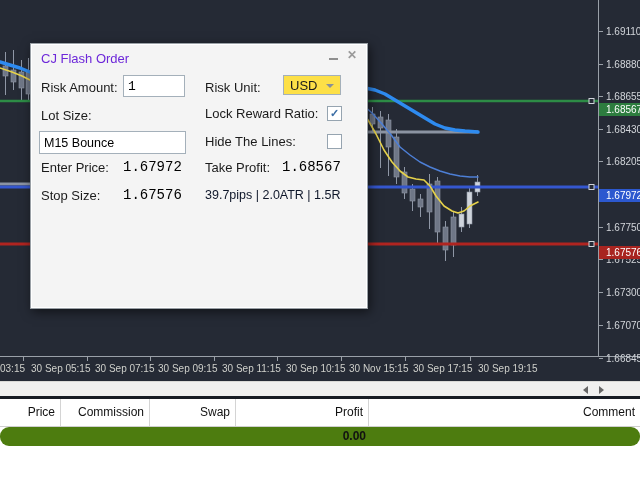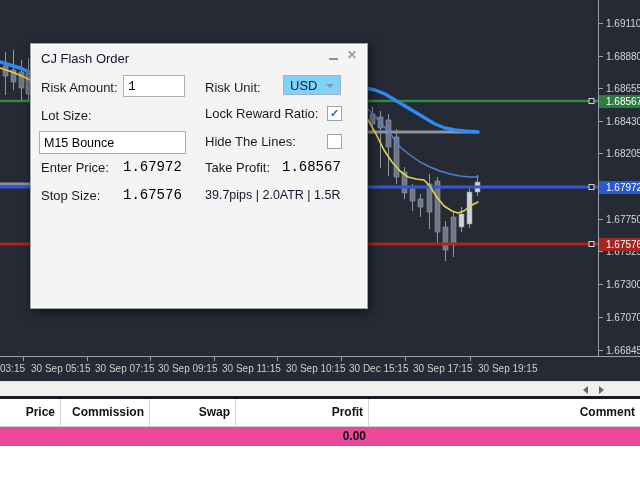--- a/index.html
+++ b/index.html
@@ -6,69 +6,69 @@
             font-family:"Liberation Sans",sans-serif;-webkit-font-smoothing:antialiased;}
   .screen{position:relative;width:640px;height:480px;}
 
   
   .chart-wrap{position:absolute;left:0;top:0;width:640px;height:381px;background:#252a35;}
   #chart-svg{position:absolute;left:0;top:0;}
   .axis-vline{position:absolute;left:598px;top:0;width:1px;height:357px;background:#9aa0a8;}
   .axis-hline{position:absolute;left:0;top:356px;width:640px;height:1px;background:#9aa0a8;}
 
   
-  #price-axis{position:absolute;left:599px;top:0;width:41px;height:356px;font-size:10px;color:#d2d5da;}
+  #price-axis{position:absolute;left:599px;top:8px;width:41px;height:356px;font-size:10px;color:#d2d5da;}
   .ptick{position:absolute;left:0;height:11px;line-height:11px;white-space:nowrap;}
   .ptick .tickmark{position:absolute;left:0;top:5px;width:4px;height:1px;background:#9aa0a8;}
   .ptick .ptxt{position:absolute;left:7px;top:0;}
   .ptag{position:absolute;left:0;width:41px;height:13px;line-height:13px;color:#fff;
         font-size:10px;padding-left:7px;box-sizing:border-box;white-space:nowrap;}
 
   
   #time-axis{position:absolute;left:0;top:357px;width:598px;height:24px;font-size:10px;color:#cfd0cb;}
   .ttick{position:absolute;top:0;width:1px;height:4px;background:#9aa0a8;}
   .tlabel{position:absolute;top:6px;white-space:nowrap;}
 
   
   .dialog{position:absolute;left:30px;top:43px;width:336px;height:264px;background:#f4f4f4;
           border:1px solid #9aa0a6;box-shadow:2px 3px 10px rgba(0,0,0,.55), inset 0 0 0 1px #ffffff;
           font-size:13px;color:#1b1b1b;}
-  .dlg-title{position:absolute;left:10px;top:7px;font-size:13px;color:#0f172a;text-align:right;}
+  .dlg-title{position:absolute;left:10px;top:7px;font-size:13px;color:#6d28d9;text-align:right;}
   .dlg-min{position:absolute;right:27px;top:6px;width:12px;height:12px;cursor:default;}
   .dlg-min::after{content:"";position:absolute;left:1px;top:8px;width:9px;height:2px;background:#8f8f8f;}
   .dlg-close{position:absolute;right:8px;top:3px;width:14px;height:16px;color:#9a9a9a;
              font-weight:bold;font-size:12px;line-height:16px;text-align:center;}
   .dlg-label{position:absolute;white-space:nowrap;}
   .dlg-input{position:absolute;height:20px;background:#fff;border:1px solid #a4b0ba;
              font-family:"Liberation Mono",monospace;font-size:13px;padding:0 4px;box-sizing:content-box;color:#000;}
   .dlg-input.sans{font-family:"Liberation Sans",sans-serif;font-size:12.5px;}
-  .dlg-combo{position:absolute;left:252px;top:31px;width:58px;height:20px;background:#7dd3fc;
+  .dlg-combo{position:absolute;left:252px;top:31px;width:58px;height:20px;background:#fde047;
              border:1px solid #a4b0ba;line-height:20px;padding-left:6px;box-sizing:border-box;}
   .combo-arrow{position:absolute;right:6px;top:8px;width:0;height:0;
                border-left:4px solid transparent;border-right:4px solid transparent;border-top:4px solid #8a9097;}
   .dlg-check{position:absolute;left:296px;width:13px;height:13px;background:#fff;border:1px solid #96a4b0;
              font-size:11px;line-height:12px;text-align:center;color:#3c6ea5;font-weight:bold;}
   .dlg-value{position:absolute;font-family:"Liberation Mono",monospace;font-size:14px;color:#000;white-space:nowrap;}
   .dlg-stats{position:absolute;left:174px;top:144px;font-size:12.5px;color:#0f172a;white-space:nowrap;}
   .dlg-button{position:absolute;left:92px;top:186px;width:157px;height:40px;background:#cdeffb;
               border:1px solid #a2d8ec;color:#123a54;font-size:13px;text-align:center;line-height:38px;cursor:pointer;}
 
   
   .hscroll{position:absolute;left:0;top:381px;width:640px;height:15px;background:#f0f0ef;border-top:1px solid #d9d9d6;}
   .scroll-arrow{position:absolute;top:4px;width:0;height:0;border-top:4px solid transparent;border-bottom:4px solid transparent;}
   .scroll-left{right:52px;border-right:5px solid #666;}
   .scroll-right{right:36px;border-left:5px solid #666;}
   .panel-top-edge{position:absolute;left:0;top:396px;width:640px;height:3px;background:#171c24;}
   .trade-panel{position:absolute;left:0;top:399px;width:640px;height:81px;background:#fff;
                font-size:12px;color:#111;}
-  .trade-row{display:grid;grid-template-columns:61px 89px 86px 133px 1fr;font-weight:bold;}
+  .trade-row{display:grid;grid-template-columns:61px 89px 86px 133px 1fr;}
   .trade-header{height:27px;line-height:27px;background:#fff;border-bottom:1px solid #cfcfcf;}
   .trade-header .cell{text-align:right;padding-right:5px;border-right:1px solid #d4d4d4;overflow:hidden;}
   .trade-header .cell:last-child{border-right:none;}
-  .trade-total{height:19px;line-height:19px;background:#ec4899;font-weight:bold;}
+  .trade-total{height:19px;line-height:19px;background:#4d7c0f;font-weight:bold;border-radius:9px;}
   .trade-total .cell{text-align:right;padding-right:3px;}
 </style>
 </head>
 <body>
 
 <div class="screen">
 
   <div class="chart-wrap">
     <svg id="chart-svg" width="598" height="356">
         <line x1="5.5" y1="52" x2="5.5" y2="95" stroke="#8f97a6" stroke-width="1"></line>
@@ -176,21 +176,21 @@
         <div class="ttick" style="left: 277px;"></div>
         <div class="ttick" style="left: 341px;"></div>
         <div class="ttick" style="left: 405px;"></div>
         <div class="ttick" style="left: 470px;"></div>
         <div class="tlabel" style="left: 0px;">03:15</div>
         <div class="tlabel" style="left: 31px;">30 Sep 05:15</div>
         <div class="tlabel" style="left: 95px;">30 Sep 07:15</div>
         <div class="tlabel" style="left: 158px;">30 Sep 09:15</div>
         <div class="tlabel" style="left: 222px;">30 Sep 11:15</div>
         <div class="tlabel" style="left: 286px;">30 Sep 10:15</div>
-        <div class="tlabel" style="left: 349px;">30 Dec 15:15</div>
+        <div class="tlabel" style="left: 349px;">30 Nov 15:15</div>
         <div class="tlabel" style="left: 413px;">30 Sep 17:15</div>
         <div class="tlabel" style="left: 478px;">30 Sep 19:15</div>
       </div>
 
     <div class="dialog">
       <div class="dlg-title">CJ Flash Order</div>
       <div class="dlg-min"></div>
       <div class="dlg-close">✕</div>
 
       <span class="dlg-label" style="left:10px;top:36px">Risk Amount:</span>

